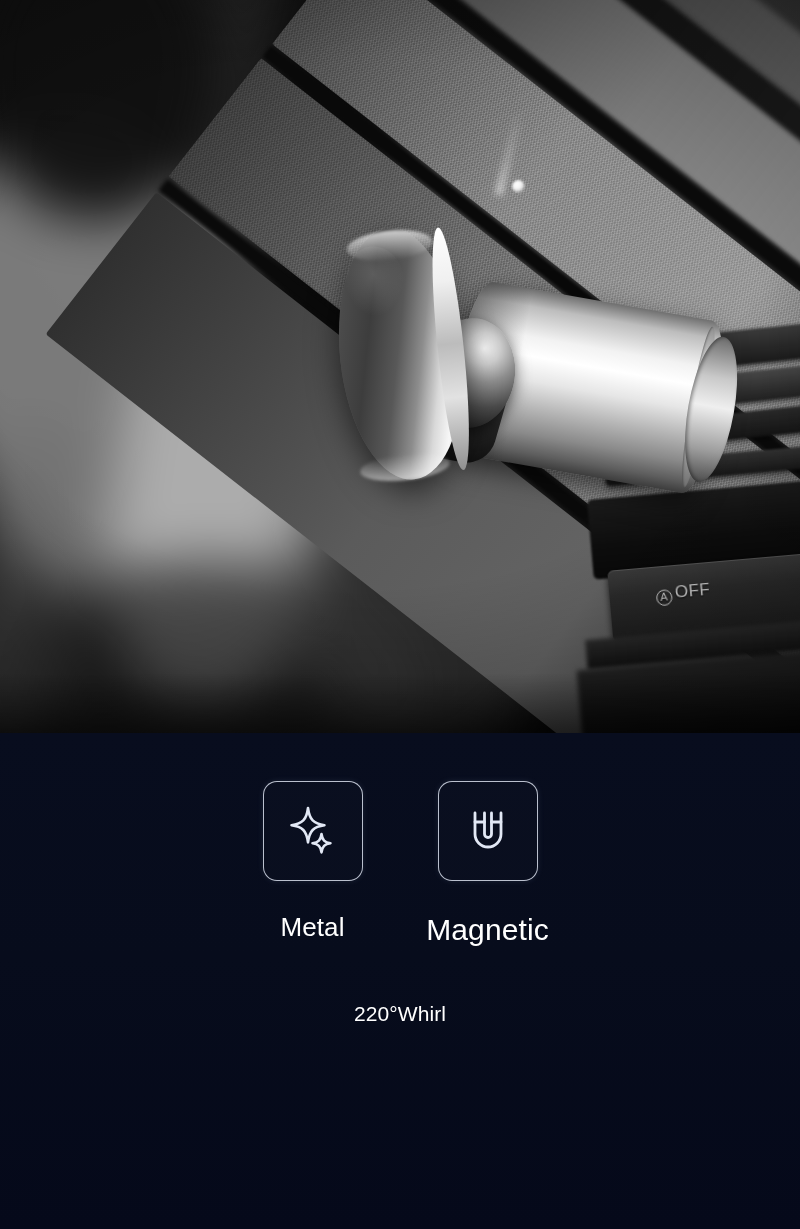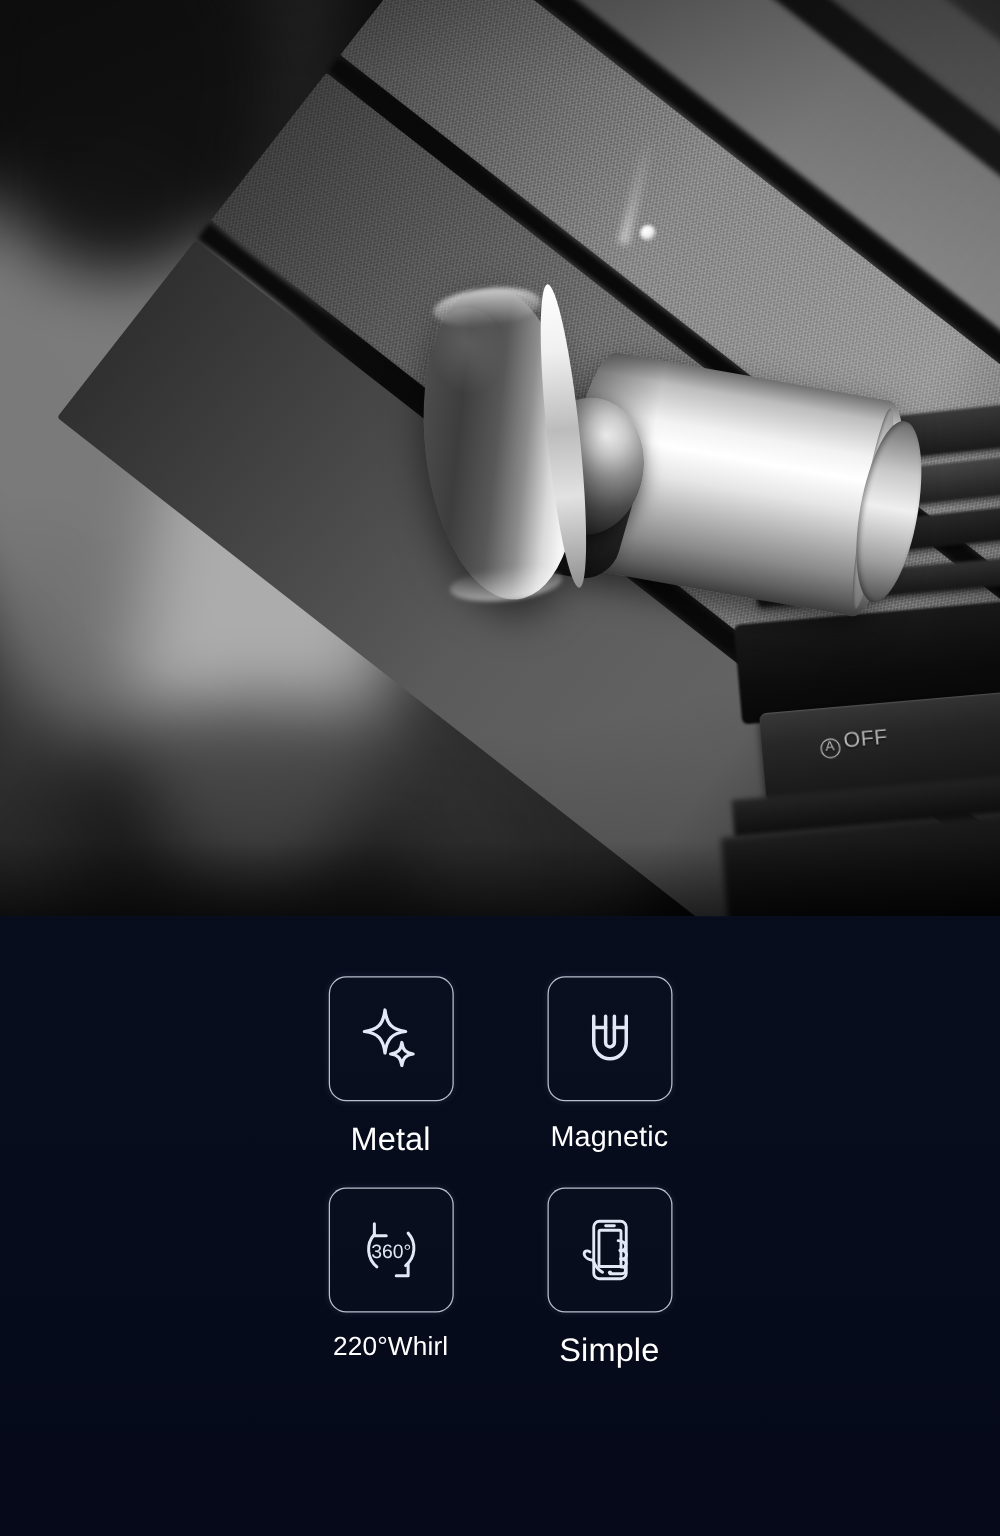--- a/index.html
+++ b/index.html
@@ -336,31 +336,31 @@
     display:flex;
     align-items:center;
     justify-content:center;
     background:rgba(255,255,255,.012);
     box-shadow:0 0 6px rgba(200,215,245,.10);
   }
   .icon-box svg { display:block; }
   .icon-box svg * { vector-effect:non-scaling-stroke; }
 
   .feature-label {
-    margin-top:16px;
+    margin-top:32px;
     color:#ffffff;
     font-size:26px;
     line-height:1.1;
     white-space:nowrap;
     text-align:left;
     font-family:"Liberation Sans", sans-serif;
     font-weight:400;
     letter-spacing:.1px;
   }
-  .feature-label.sm { font-size:23px; }
+  .feature-label.sm { font-size:30px; }
   .feature-label.xs { font-size:21px; }
 </style>
 </head>
 <body>
 
 <div id="page">
 
   <div class="hero">
     <div class="hero-photo">
 
@@ -453,48 +453,22 @@
         </div>
         <div class="feature-label sm">Magnetic</div>
       </div>
 
 
     </div>
 
     <div class="feature-row">
 
       <div class="feature">
-        <div class="icon-box">
-          <svg width="60" height="60" viewBox="0 0 60 60" fill="none" stroke="#e2e8f5" stroke-width="2.4" stroke-linejoin="round" stroke-linecap="round">
-            <path d="M16.5 17.5 A18 18 0 0 0 18.5 43.5"></path>
-            <path d="M43.5 16.5 A18 18 0 0 1 41.5 42.5"></path>
-            <path d="M16.5 9 L16.5 18.5 L26 18.5"></path>
-            <path d="M43.5 41.5 L43.5 50.5 L34 50.5"></path>
-            <text x="30" y="36" font-family="Liberation Sans, sans-serif" font-size="15.5" fill="#e2e8f5" stroke="none" text-anchor="middle">360°</text>
-          </svg>
-        </div>
         <div class="feature-label xs">220°Whirl</div>
       </div>
 
 
-      <div class="feature">
-        <div class="icon-box">
-          <svg width="60" height="60" viewBox="0 0 60 60" fill="none" stroke="#e2e8f5" stroke-width="2.3" stroke-linejoin="round" stroke-linecap="round">
-            <rect x="17" y="7" width="26" height="46" rx="4.5"></rect>
-            <rect x="21.2" y="14.2" width="17.6" height="29" rx="1.2"></rect>
-            <line x1="26.5" y1="10.6" x2="33.5" y2="10.6"></line>
-            <circle cx="30" cy="48" r="1.7" fill="#e2e8f5" stroke="none"></circle>
-            <path d="M14 31.5 C11.5 29.8 9 31 9.4 33.6 C9.8 36.2 13.5 37.8 16.5 38.2"></path>
-            <path d="M36.5 22.5 C40 22.5 42.5 24.5 42.5 27 C42.5 29.2 40.6 30.6 38 30.6"></path>
-            <path d="M38 30.2 C41.2 30.2 43.2 31.8 43.2 34 C43.2 36 41.4 37.4 38.6 37.4"></path>
-            <path d="M38.6 37 C41.4 37 43 38.5 43 40.4 C43 42.3 41.4 43.6 38.8 43.6"></path>
-            <path d="M38.8 43.2 C41 43.2 42.4 44.5 42.4 46.1 C42.4 47.8 40.9 49 38.6 49 L30 49"></path>
-            <path d="M16.5 38 C17.5 41.5 20 45.5 24 47.8"></path>
-          </svg>
-        </div>
-        <div class="feature-label">Simple</div>
-      </div>
 
 
     </div>
   </div>
 
 </div>
 
 </body></html>

